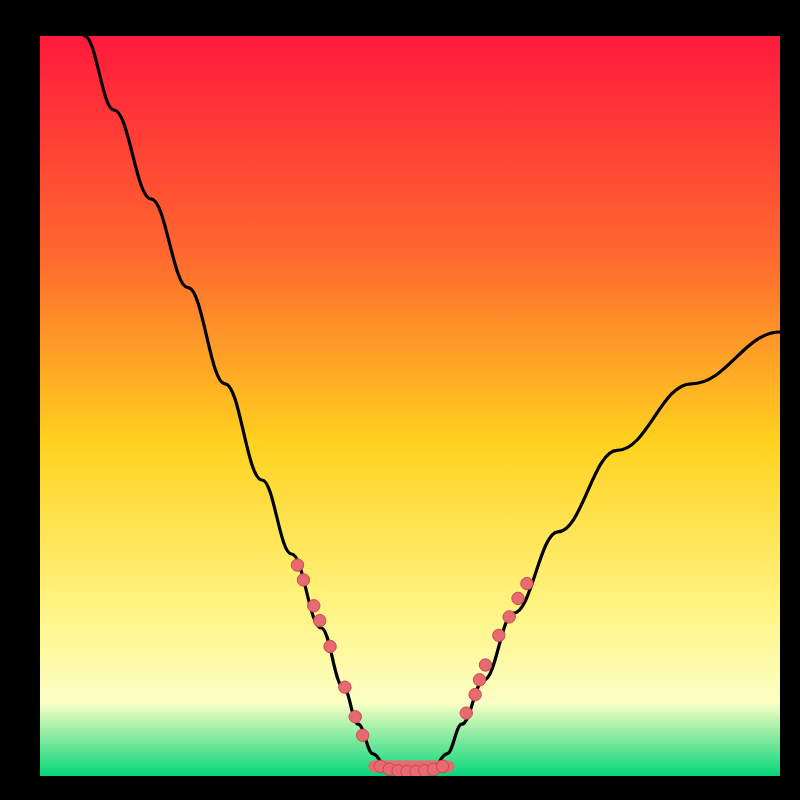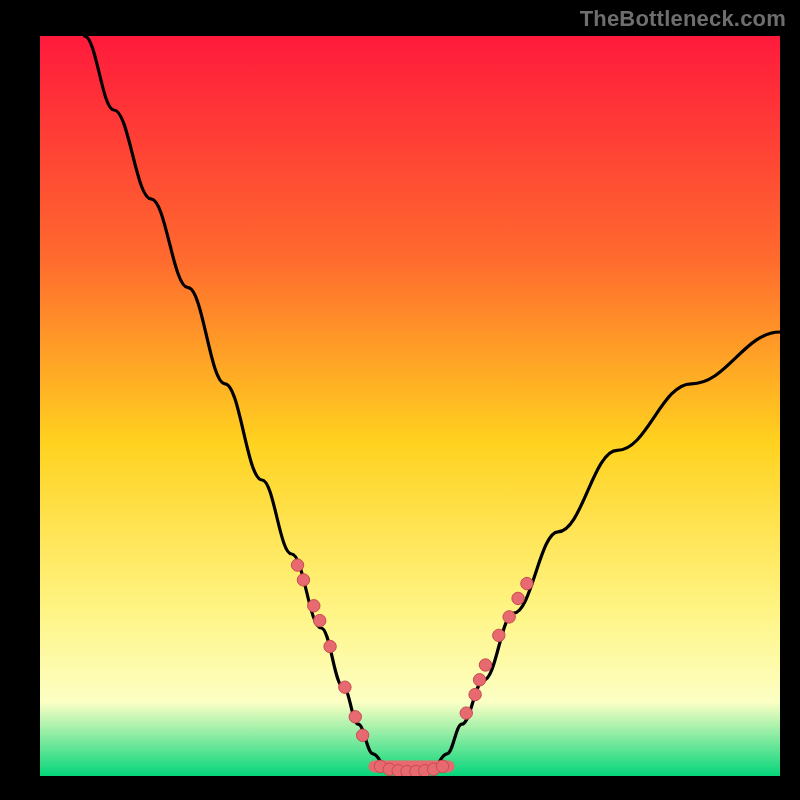--- a/index.html
+++ b/index.html
@@ -5,21 +5,20 @@
 html,body{margin:0;padding:0;width:800px;height:800px;overflow:hidden;background:#000;font-family:Arial,Helvetica,sans-serif}
 .outer{position:relative;width:800px;height:800px;background:#000}
 .watermark{position:absolute;top:6px;right:14px;color:#6e6e6e;font-size:22px;font-weight:600;letter-spacing:.2px;z-index:10}
 .plot{position:absolute;left:40px;top:36px;width:740px;height:740px}
 svg{display:block}
 </style>
 </head>
 <body>
 <div class="outer">
 
-<div class="watermark">TheBottleneck.com</div>
 
 <div class="plot">
 <svg id="svg" width="740" height="740" viewBox="0 0 740 740">
   <defs>
     <linearGradient id="bg" x1="0" y1="0" x2="0" y2="1">
       <stop id="g0" offset="0%" stop-color="#ff1a3c"></stop>
       <stop id="g1" offset="30%" stop-color="#ff6a2e"></stop>
       <stop id="g2" offset="55%" stop-color="#ffd21f"></stop>
       <stop id="g3" offset="78%" stop-color="#fff586"></stop>
       <stop id="g4" offset="90%" stop-color="#fcffc4"></stop>

